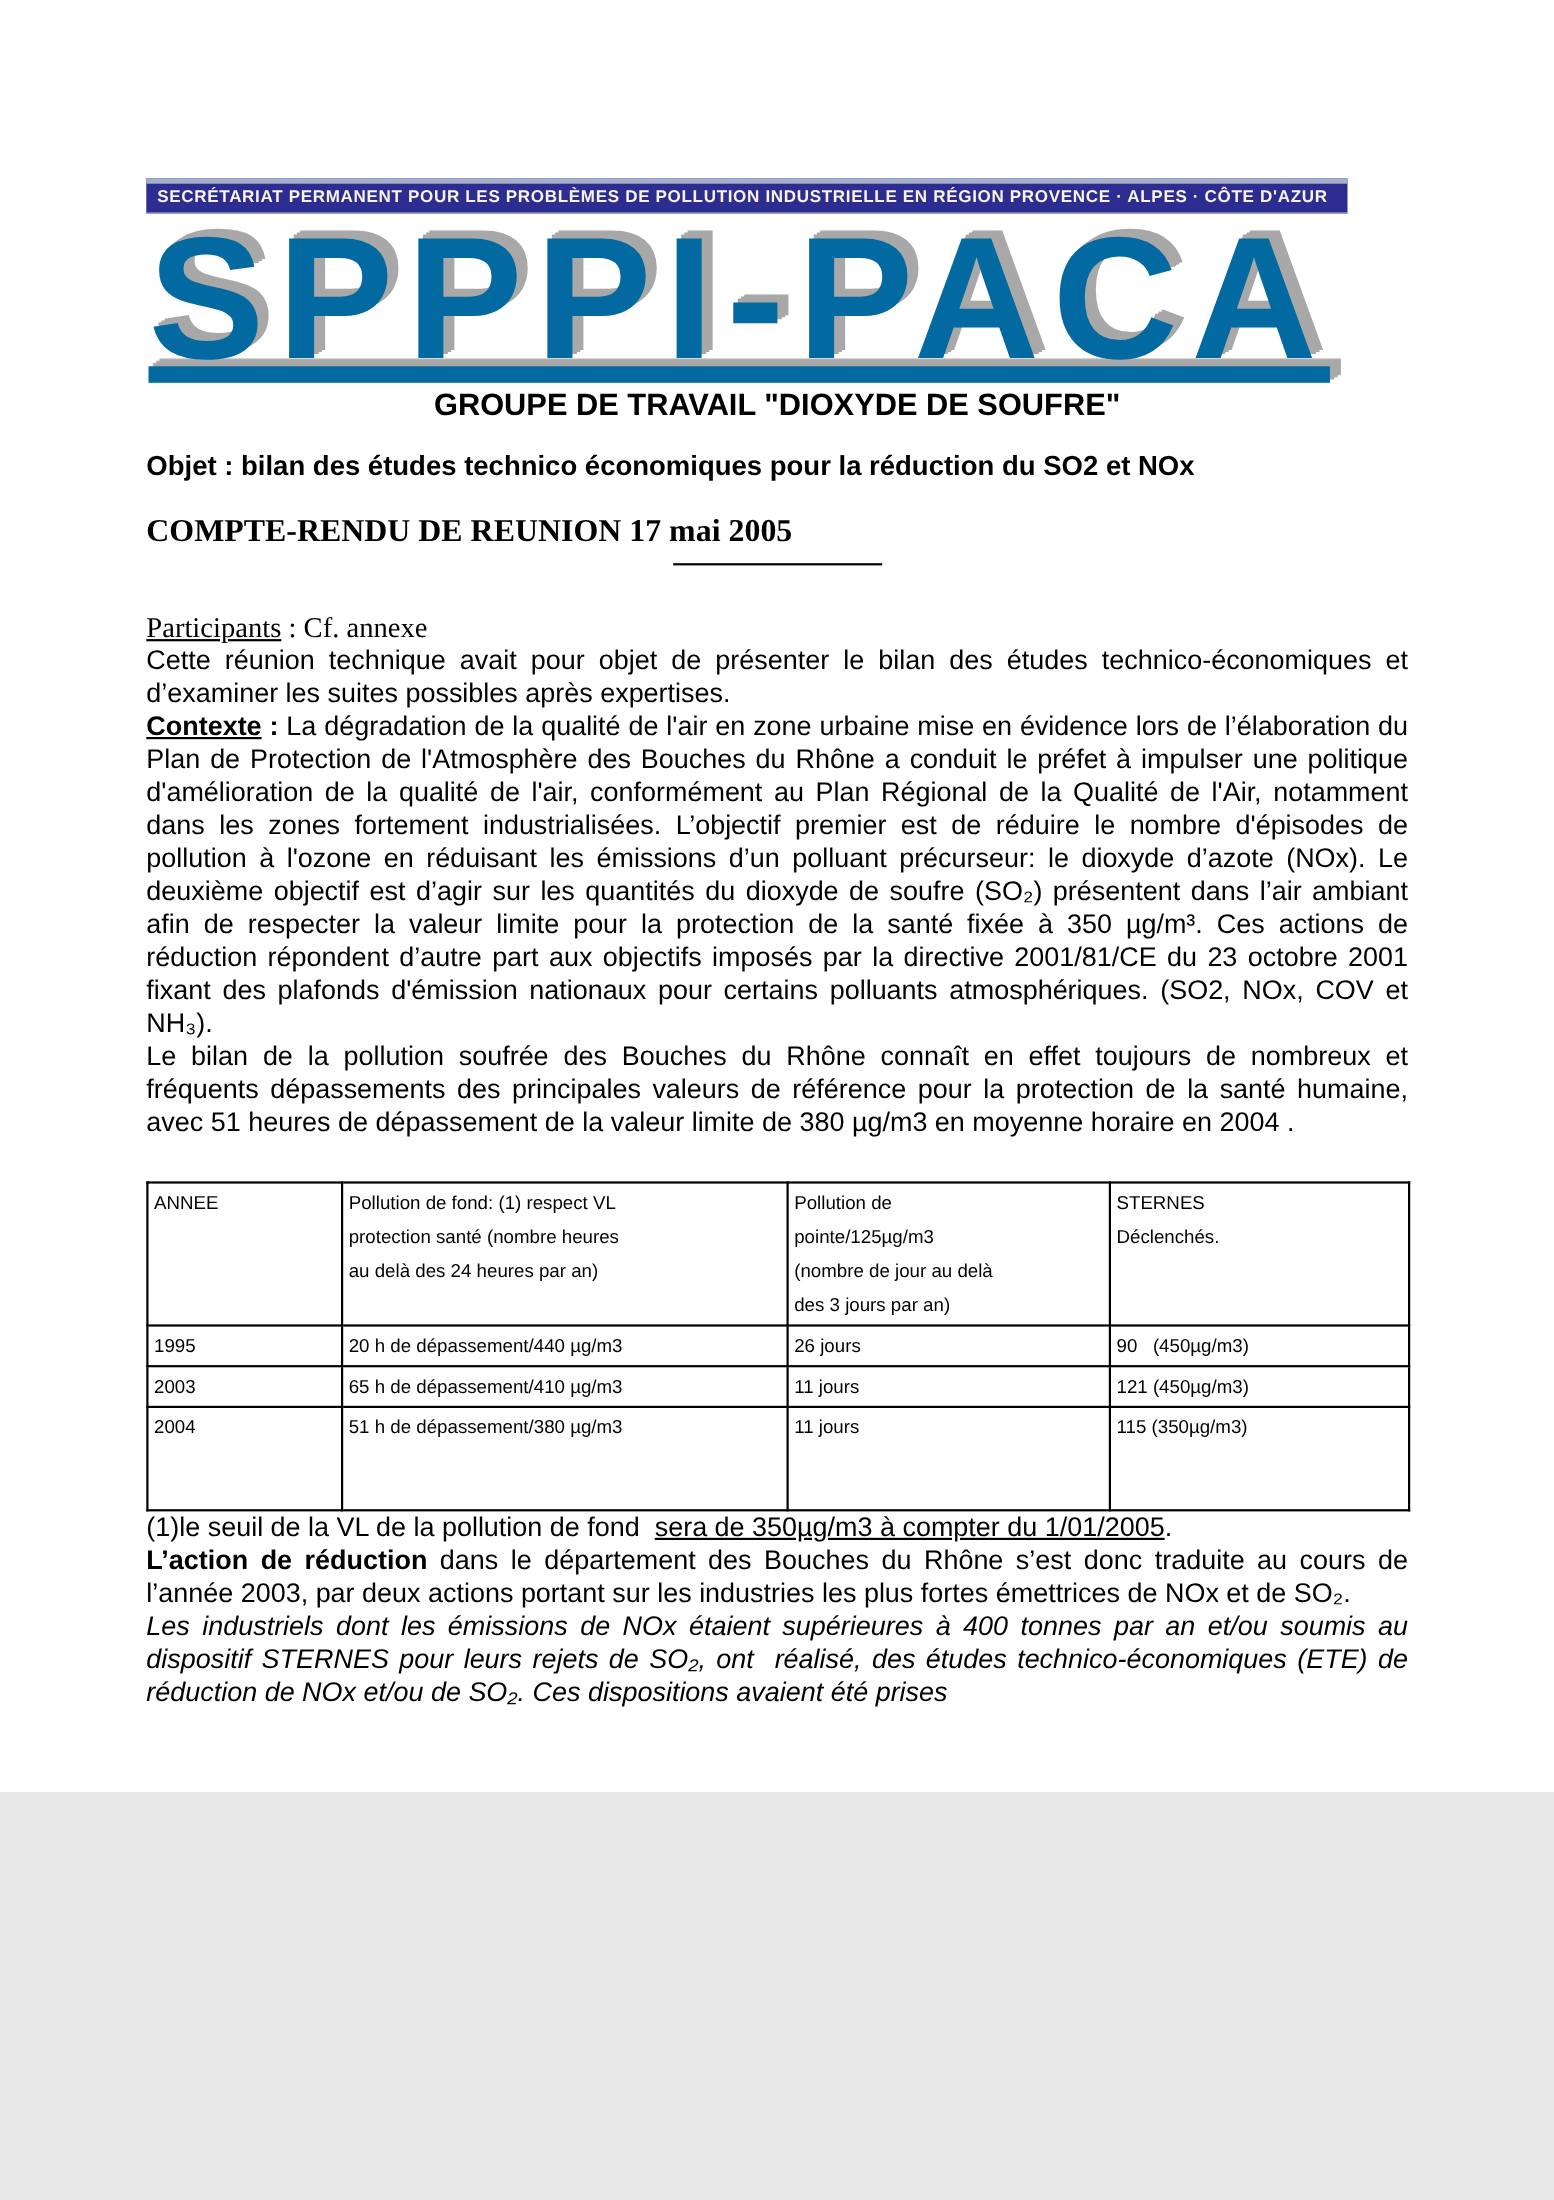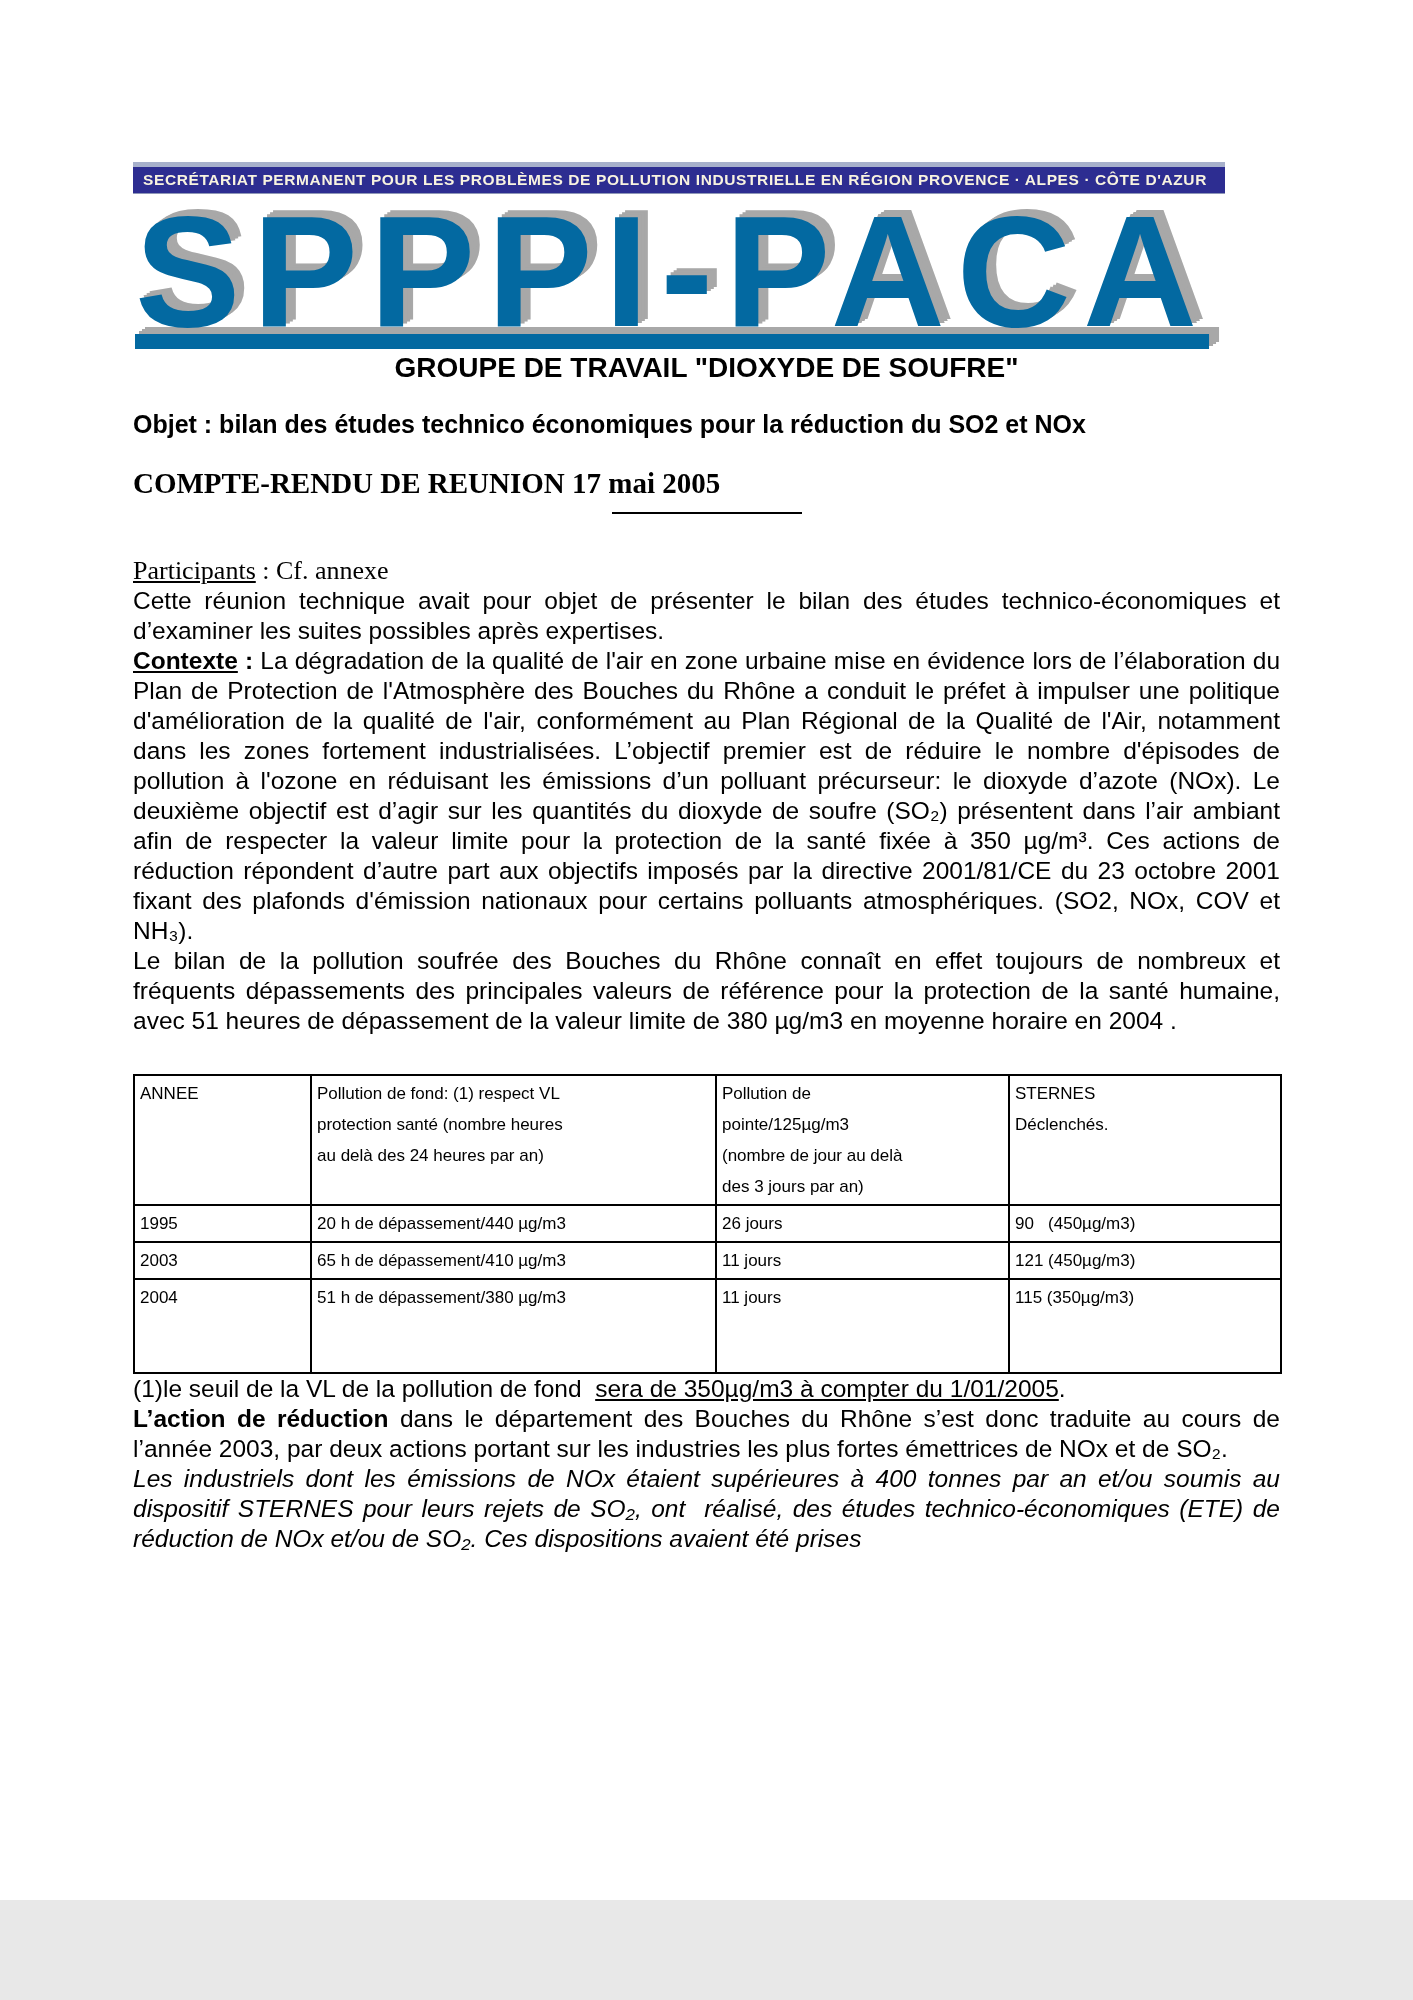--- a/index.html
+++ b/index.html
@@ -1,19 +1,19 @@
 <!DOCTYPE html>
 <html><head>
 <meta charset="utf-8">
 <style>
   html,body { margin:0; padding:0; background:#e8e8e8; }
   .page {
     position: relative;
     width: 1413px;
-    height: 1900px;
+    height: 1629px;
     margin: 0 auto;
     background: #ffffff;
     box-sizing: border-box;
     padding: 0 133px;
     font-family: "Liberation Sans", sans-serif;
     color: #000;
     overflow: hidden;
   }
   
   .banner {

